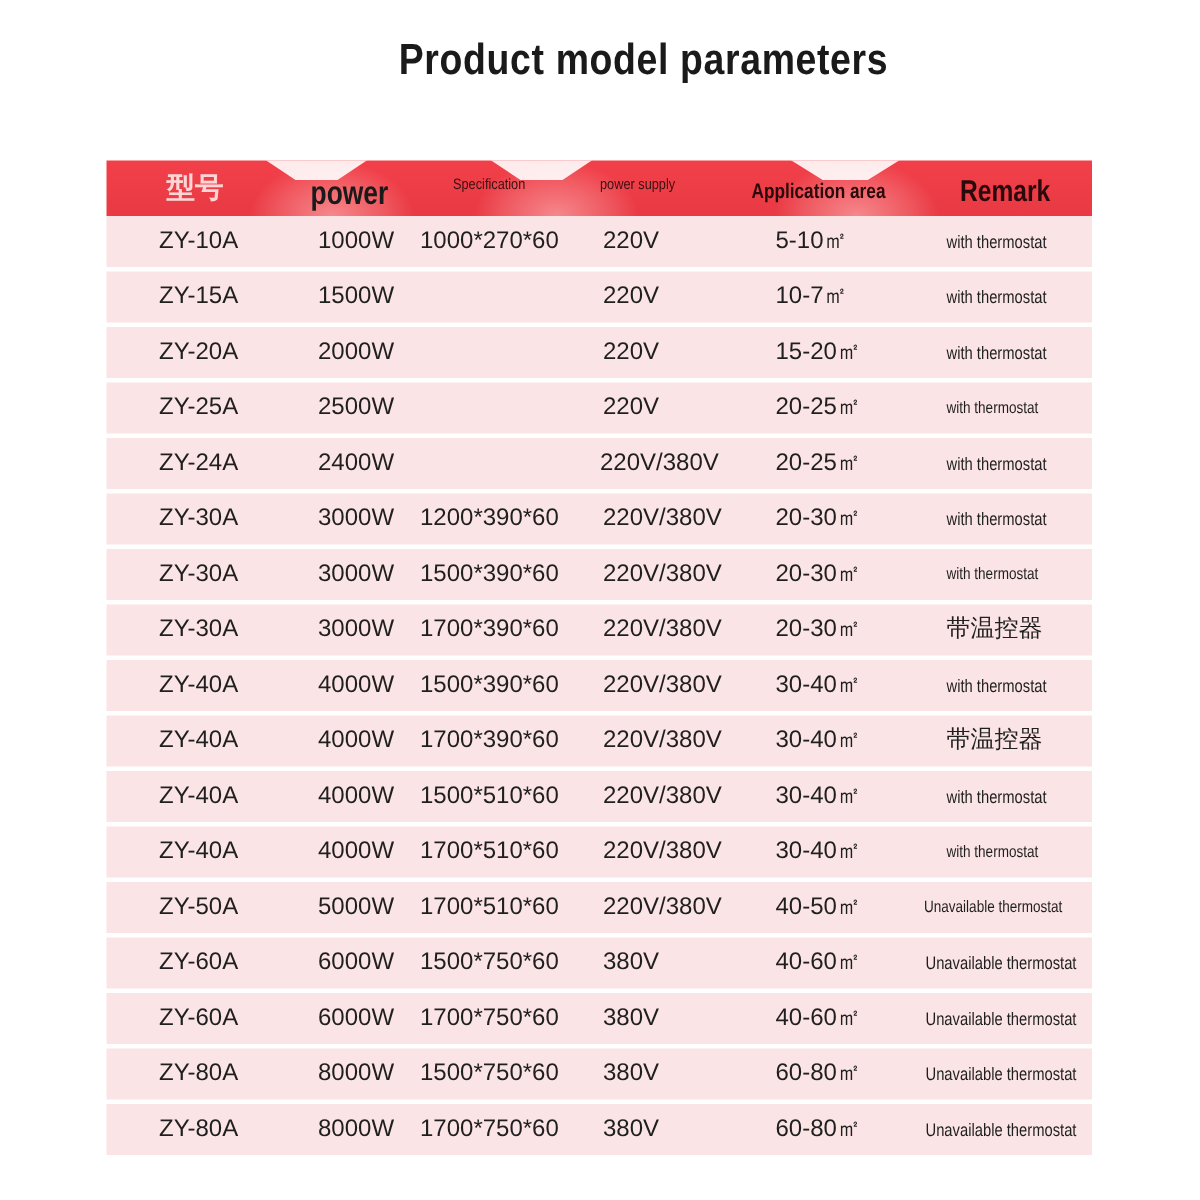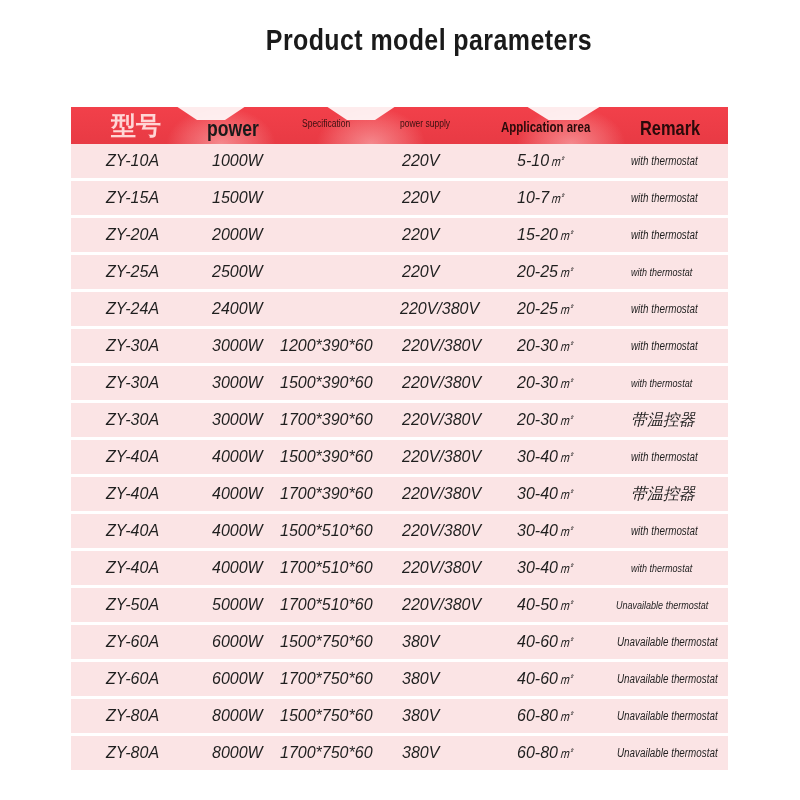--- a/index.html
+++ b/index.html
@@ -19,31 +19,30 @@
       position: absolute; top: 0; height: 37px; width: 110px;
       background: radial-gradient(ellipse at 50% 100%, rgba(255,200,200,0.55) 0%, rgba(255,180,180,0.25) 45%, rgba(255,255,255,0) 70%);
     }
     .header .notch {
       position: absolute; top: -1px; width: 90px; height: 14px;
       background: #ffffff;
       clip-path: polygon(0 0, 100% 0, 70% 100%, 30% 100%);
       opacity: 0.9;
     }
     .hcell { position: absolute; top: 0; height: 37px; line-height: 37px; white-space: nowrap; }
-    .h-model { left: 40px; font-size: 25px; color: #ffd6d6; font-weight: bold; }
+    .h-model { left: 40px; font-size: 19px; color: #ffd6d6; font-weight: bold; }
     .h-power { left: 136px; font-size: 22px; color: #1a1a1a; font-weight: bold; transform: scaleX(0.8); transform-origin: left center; top: 3px; }
     .h-spec { left: 231px; font-size: 10px; color: #3a1010; transform: scaleX(0.85); transform-origin: left center; top: -2px; }
     .h-supply { left: 329px; font-size: 10px; color: #3a1010; transform: scaleX(0.85); transform-origin: left center; top: -2px; }
     .h-area { left: 430px; font-size: 14px; color: #2a0a0a; font-weight: bold; transform: scaleX(0.82); transform-origin: left center; top: 2px; }
     .h-remark { left: 569px; font-size: 20px; color: #2a0a0a; font-weight: bold; transform: scaleX(0.82); transform-origin: left center; top: 3px; }
 
     .row {
       position: relative; height: 34px; margin-top: 3px;
       background: #fbe4e5;
-      font-style: italic;
     }
     .row:first-of-type { margin-top: 0; }
     .cell { position: absolute; top: 0; height: 34px; line-height: 34px; white-space: nowrap; color: #1f1f1f; font-size: 16px; }
     .c-model { left: 35px; }
     .c-power { left: 141px; }
     .c-spec { left: 209px; }
     .c-supply { left: 331px; }
     .c-area { left: 446px; }
     .c-remark { left: 560px; font-size: 12px; transform: scaleX(0.82); transform-origin: left center; }
     .c-remark.cn { font-size: 16px; transform: none; text-align: right; }
@@ -67,20 +66,21 @@
     <div class="hcell h-spec">Specification</div>
     <div class="hcell h-supply">power supply</div>
     <div class="hcell h-area">Application area</div>
     <div class="hcell h-remark">Remark</div>
   </div>
 
   <div id="rows">
     <div class="row">
       <div class="cell c-model">ZY-10A</div>
       <div class="cell c-power">1000W</div>
+      <div class="cell c-spec">1000*270*60</div>
       <div class="cell c-supply">220V</div>
       <div class="cell c-area">5-10㎡</div>
       <div class="cell c-remark">with thermostat</div>
     </div>
     <div class="row">
       <div class="cell c-model">ZY-15A</div>
       <div class="cell c-power">1500W</div>
       <div class="cell c-supply">220V</div>
       <div class="cell c-area">10-7㎡</div>
       <div class="cell c-remark">with thermostat</div>

